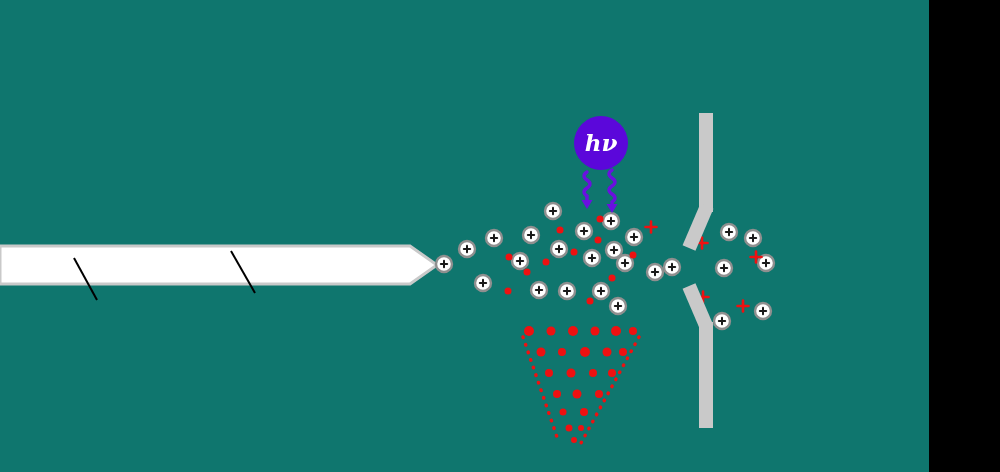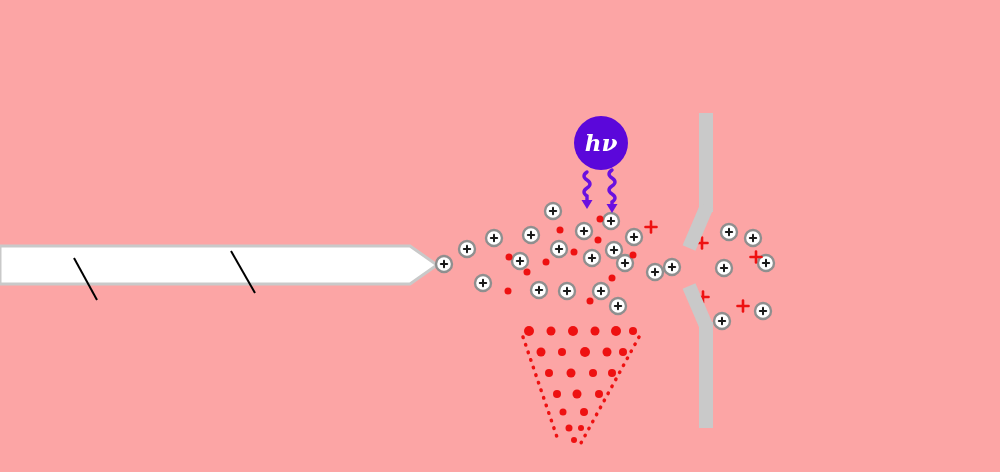--- a/index.html
+++ b/index.html
@@ -1,16 +1,16 @@
 <!DOCTYPE html>
 <html><head>
 <meta charset="utf-8">
 <style>
   html,body{margin:0;padding:0;background:#000;}
-  .stage{position:relative;width:1000px;height:472px;background:#fca5a5;overflow:hidden;
+  .stage{position:relative;width:929px;height:472px;background:#0f766e;overflow:hidden;
          font-family:"DejaVu Serif", serif;}
   svg{display:block;}
 </style>
 </head>
 <body>
 
 <div class="stage">
   <svg id="scene-svg" width="1000" height="472" viewBox="0 0 1000 472">
       <defs>
         <linearGradient id="coreGrad" x1="0" y1="0" x2="1" y2="0">

